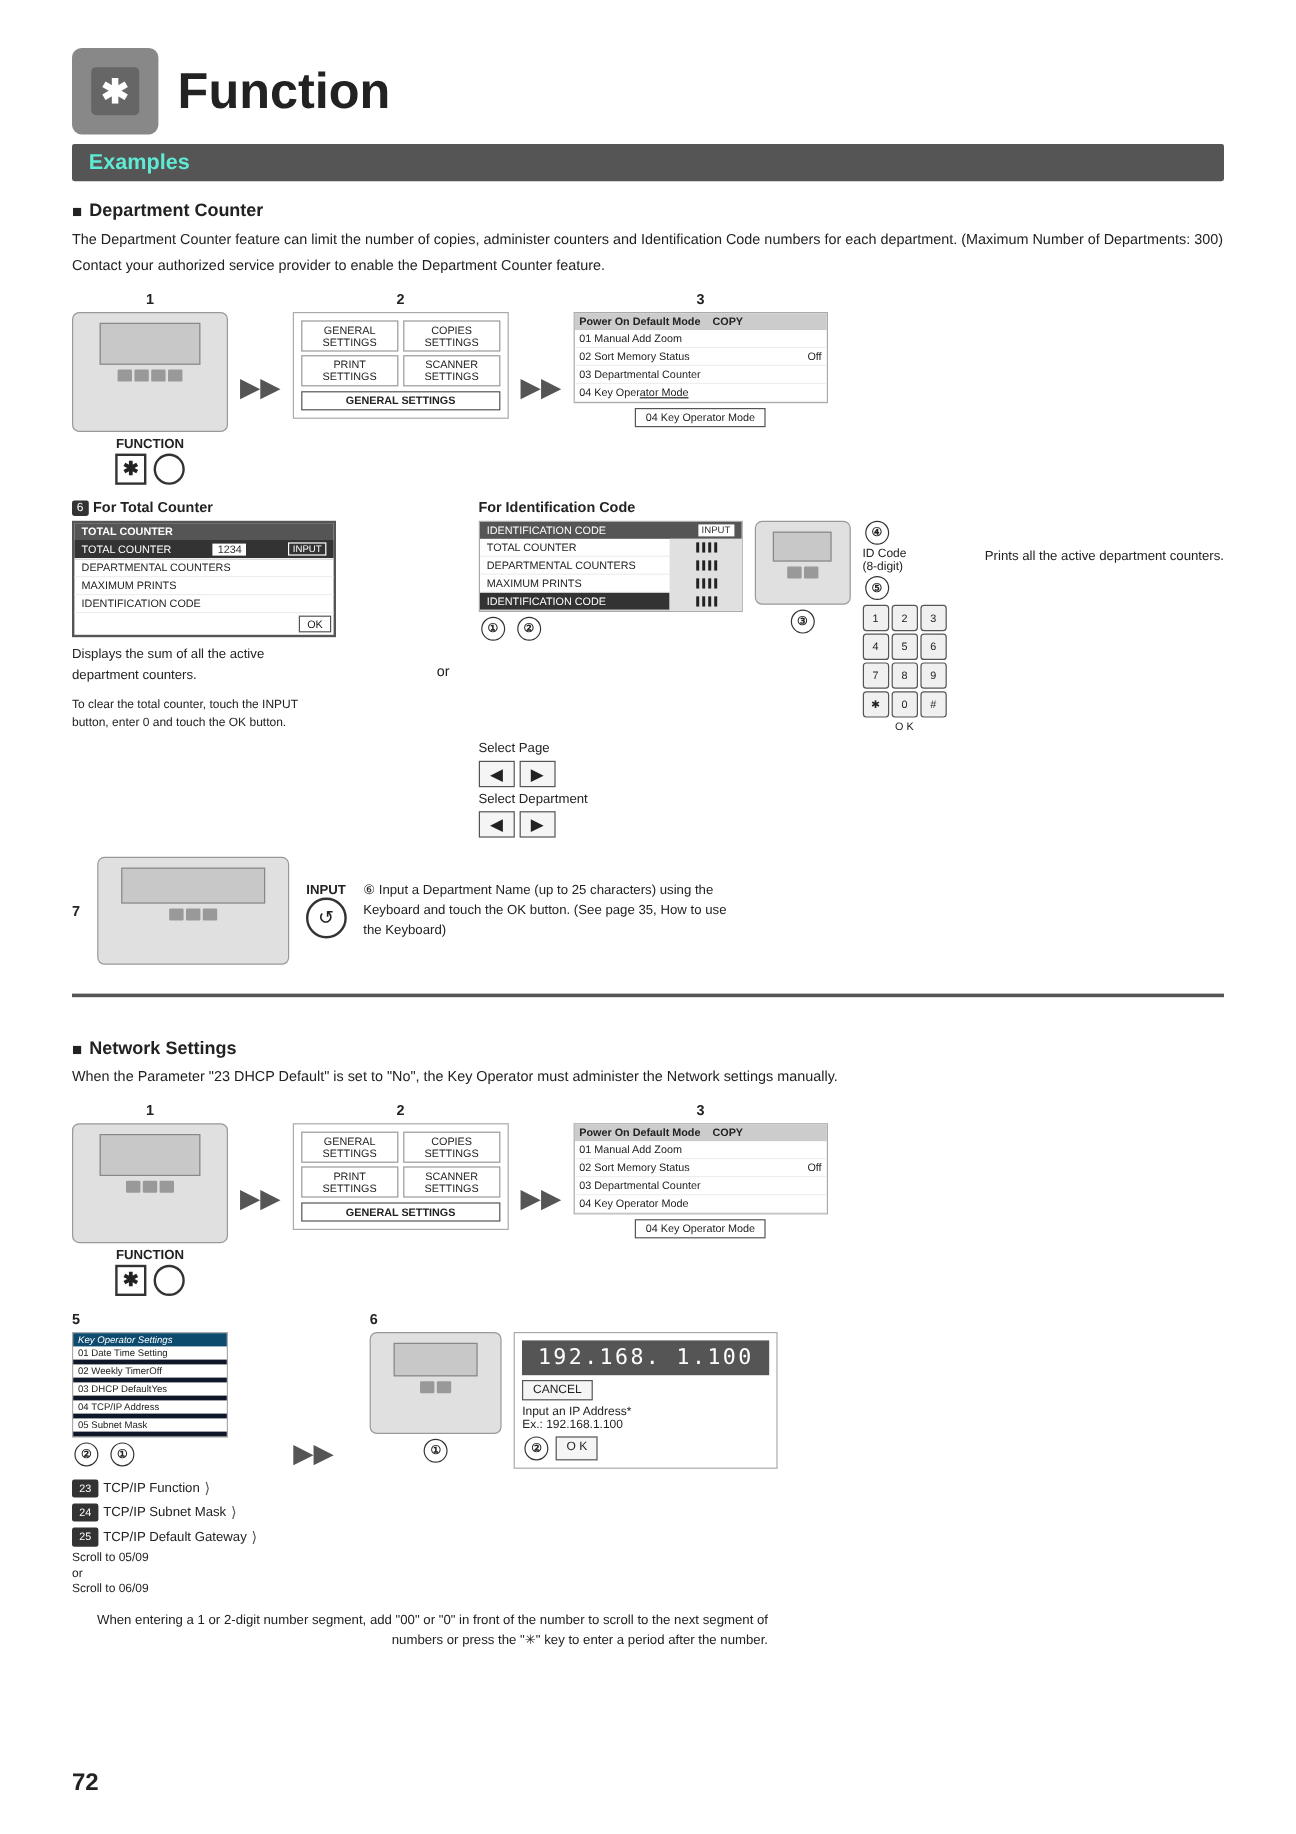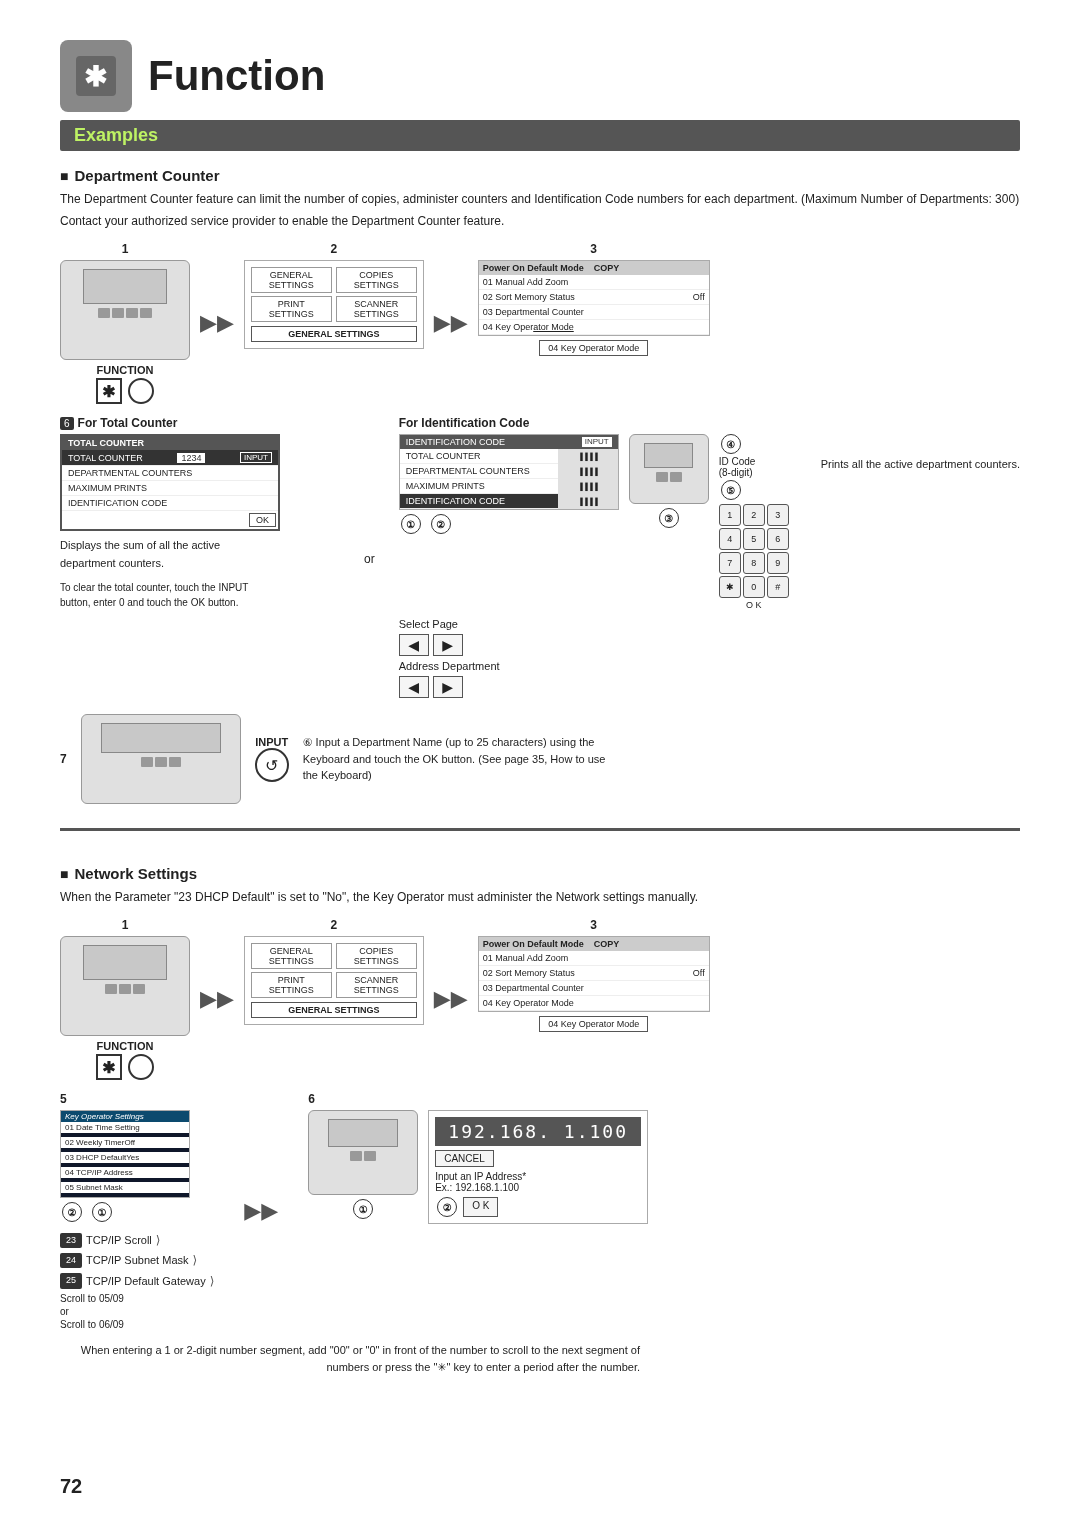--- a/index.html
+++ b/index.html
@@ -42,21 +42,21 @@
     }
     .page-title {
       font-size: 42px;
       font-weight: bold;
       color: #222;
     }
 
     
     .section-band {
       background: #555;
-      color: #bef264;
+      color: #5eead4;
       font-size: 18px;
       font-weight: bold;
       padding: 5px 14px;
       margin-bottom: 16px;
       border-radius: 2px;
     }
 
     
     .dept-counter-section {
       margin-bottom: 24px;
@@ -130,21 +130,21 @@
       border-radius: 50%;
       display: flex;
       align-items: center;
       justify-content: center;
       font-size: 10px;
     }
 
     
     .menu-screen {
       border: 1px solid #aaa;
-      width: 232px;
+      width: 212px;
       font-size: 9px;
       background: #fff;
     }
     .menu-screen-row {
       padding: 2px 4px;
       border-bottom: 1px solid #eee;
       display: flex;
       justify-content: space-between;
       align-items: flex-end;
     }
@@ -633,21 +633,21 @@
             <div style="text-align:center;font-size:9px;margin-top:2px;">O K</div>
           </div>
         </div>
 
         <div style="margin-top:8px;">
           <div style="font-size:11px;margin-bottom:2px;">Select Page</div>
           <div class="nav-arrows">
             <div class="nav-btn">◀</div>
             <div class="nav-btn">▶</div>
           </div>
-          <div style="font-size:11px;margin-bottom:2px;margin-top:4px;">Address Department</div>
+          <div style="font-size:11px;margin-bottom:2px;margin-top:4px;">Select Department</div>
           <div class="nav-arrows">
             <div class="nav-btn">◀</div>
             <div class="nav-btn">▶</div>
           </div>
         </div>
       </div>
 
       <div style="font-size:11px;line-height:1.5;align-self:flex-start;margin-top:40px;">
         <span>Prints all the active department counters.</span>
       </div>
@@ -769,21 +769,21 @@
             </div>
         </div>
         <div style="display:flex;gap:6px;align-items:center;margin-top:4px;">
           <span class="step-circle">②</span>
           <span class="step-circle">①</span>
         </div>
 
         <div class="tcp-items" style="margin-top:8px;">
           <div class="tcp-item">
             <span class="tcp-item-num">23</span>
-            <span>TCP/IP Scroll</span>
+            <span>TCP/IP Function</span>
             <span class="arrow-right">⟩</span>
           </div>
           <div class="tcp-item">
             <span class="tcp-item-num">24</span>
             <span>TCP/IP Subnet Mask</span>
             <span class="arrow-right">⟩</span>
           </div>
           <div class="tcp-item">
             <span class="tcp-item-num">25</span>
             <span>TCP/IP Default Gateway</span>

